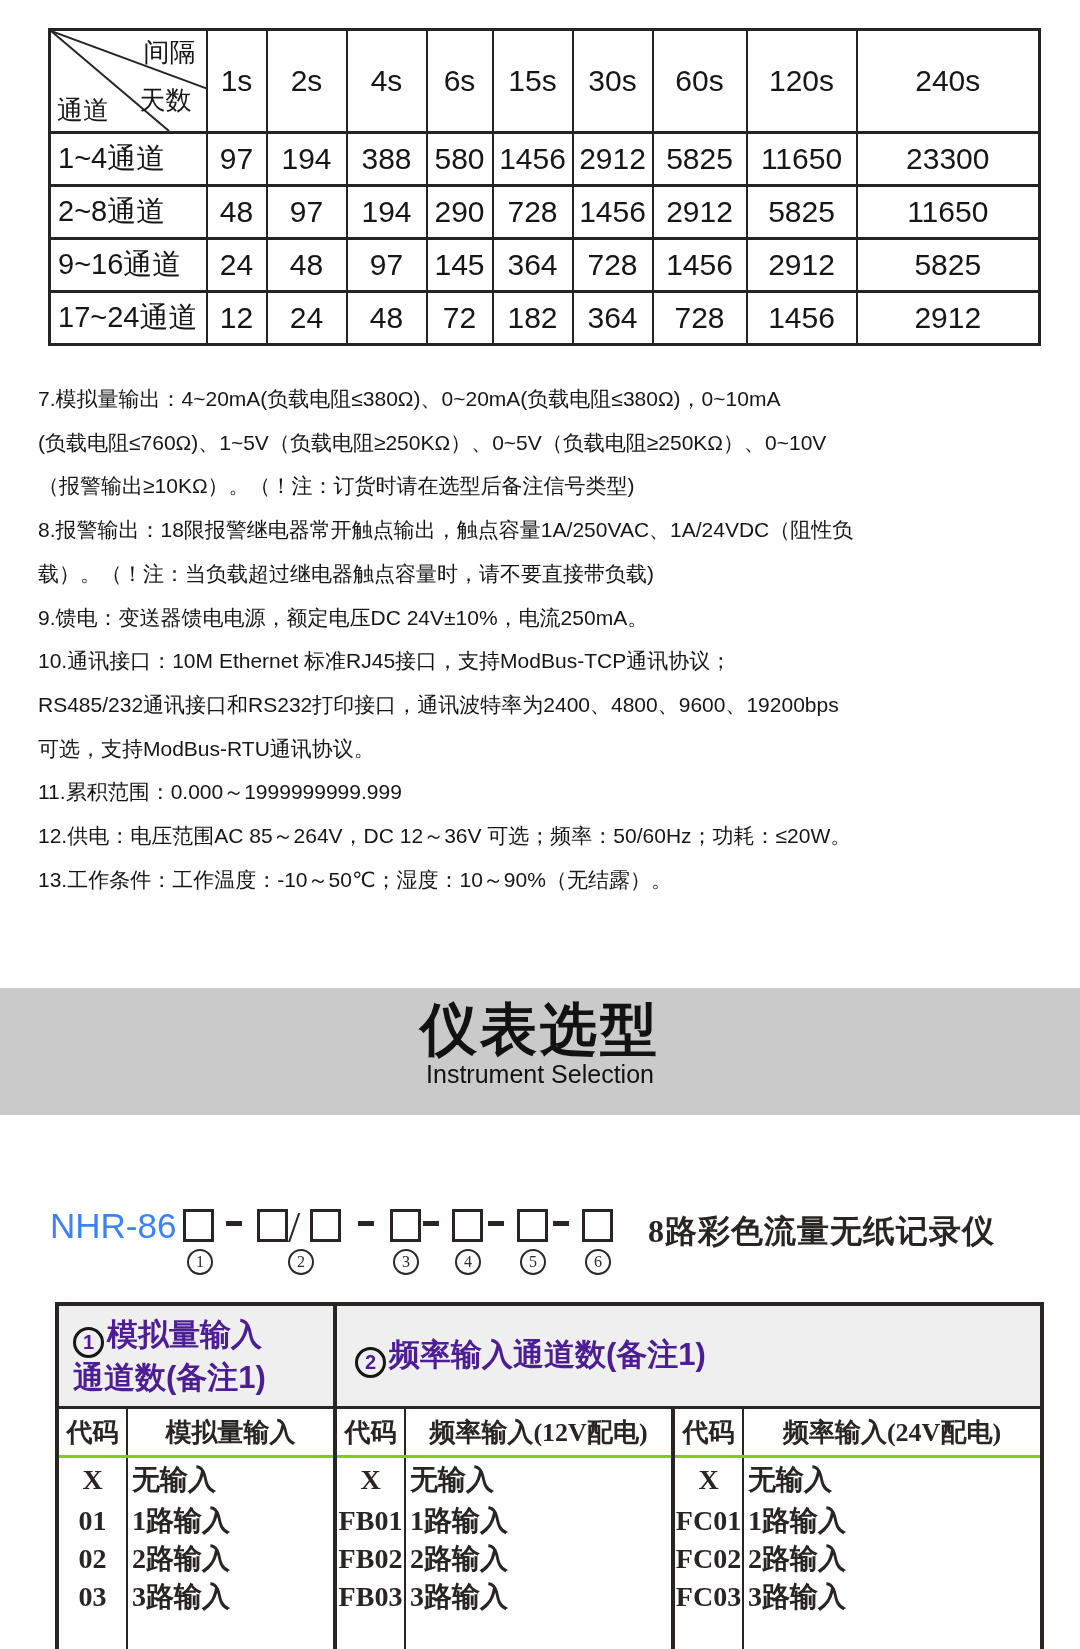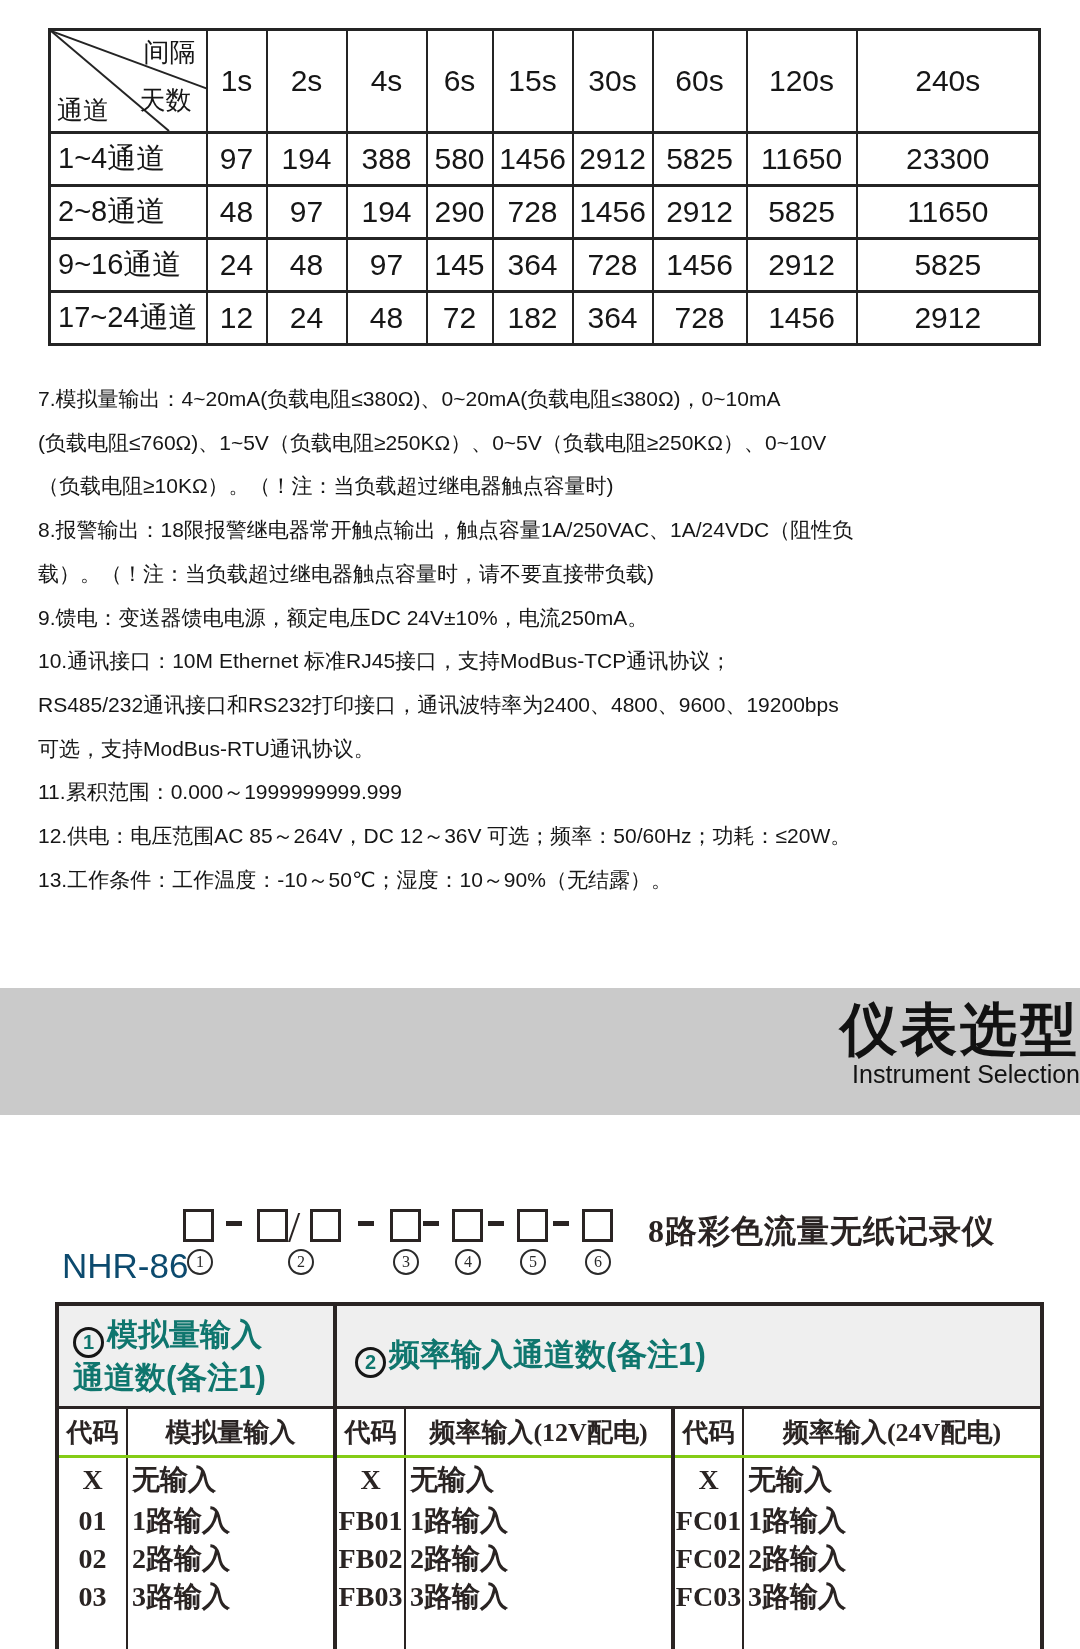--- a/index.html
+++ b/index.html
@@ -31,28 +31,28 @@
   .c-jiange{top:4px;right:10px;}
   .c-tianshu{top:52px;right:14px;}
   .c-tongdao{bottom:3px;left:6px;}
 
   
   #specs{position:absolute;left:38px;top:377px;width:1020px;
     font-size:21px;line-height:43.7px;white-space:nowrap;}
 
   
   .banner{position:absolute;left:0;top:988px;width:1080px;height:127px;
-    background:#cacaca;text-align:right;}
+    background:#cacaca;text-align:center;}
   .banner-title{font-size:57px;font-weight:700;letter-spacing:3px;
     line-height:62px;padding-top:10px;color:#121212;}
   .banner-sub{font-size:25px;line-height:28px;margin-top:0;color:#121212;}
 
   
-  .model-prefix{position:absolute;left:62px;top:1206px;font-size:35px;
-    letter-spacing:0px;color:#0c4a6e;margin-top:40px;}
+  .model-prefix{position:absolute;left:50px;top:1206px;font-size:35px;
+    letter-spacing:0px;color:#3b82f6;}
   .mbox{position:absolute;top:1209px;width:25px;height:27px;
     border:3px solid #2a2423;background:#fff;}
   .b1{left:183px}.b2{left:257px}.b3{left:310px}.b4{left:390px}
   .b5{left:452px}.b6{left:517px}.b7{left:582px}
   .mdash{position:absolute;top:1221px;width:16px;height:5px;background:#2a2423;}
   .d1{left:226px}.d2{left:358px}.d3{left:423px}.d4{left:488px}.d5{left:553px}
   .mslash{position:absolute;left:288px;top:1202px;font-size:44px;
     font-family:"Liberation Serif",serif;color:#2a2423;}
   .model-desc{position:absolute;left:648px;top:1210px;font-size:32px;
     font-family:"Liberation Serif","DejaVu Serif",serif;font-weight:700;
@@ -66,21 +66,21 @@
 
   
   .sel{position:absolute;left:55px;top:1302px;border-collapse:collapse;
     table-layout:fixed;border:4px solid #2a2423;
     font-family:"Liberation Serif","DejaVu Serif",serif;color:#2a2423;}
   .sel th,.sel td{padding:0;overflow:hidden;}
   .sel .group-row th{
     background:#efefef;height:100px;vertical-align:middle;text-align:left;
     border-bottom:3px solid #2a2423;
     font-family:"Liberation Sans","DejaVu Sans",sans-serif;
-    font-weight:700;font-size:31px;color:#0f766e;padding-left:14px;line-height:40px;
+    font-weight:700;font-size:31px;color:#4c1d95;padding-left:14px;line-height:40px;
   }
   .sel .group-row th.gmaj{border-left:4px solid #2a2423;padding-left:18px;}
   .hcircle{display:inline-block;width:25px;height:25px;border:3px solid #161616;
     border-radius:50%;text-align:center;font-size:20px;line-height:25px;
     font-weight:700;margin-right:3px;vertical-align:-4px;}
   .sel .subhead th{height:46px;font-size:26px;font-weight:700;
     border-bottom:3px solid #84cc16;text-align:center;white-space:nowrap;}
   .sel .min{border-left:2px solid #2a2423;}
   .sel .maj{border-left:4px solid #2a2423;}
   .sel tbody td{font-size:28px;font-weight:600;vertical-align:middle;white-space:nowrap;}
@@ -176,21 +176,21 @@
         <td>728</td>
         <td>1456</td>
         <td>2912</td>
       </tr>
     </tbody>
 </table>
 
 <div id="specs">
     <div class="spec-line">7.模拟量输出：4~20mA(负载电阻≤380Ω)、0~20mA(负载电阻≤380Ω)，0~10mA</div>
     <div class="spec-line">(负载电阻≤760Ω)、1~5V（负载电阻≥250KΩ）、0~5V（负载电阻≥250KΩ）、0~10V</div>
-    <div class="spec-line">（负载电阻≥10KΩ）。（！注：当负载超过继电器触点容量时)</div>
+    <div class="spec-line">（报警输出≥10KΩ）。（！注：订货时请在选型后备注信号类型)</div>
     <div class="spec-line">8.报警输出：18限报警继电器常开触点输出，触点容量1A/250VAC、1A/24VDC（阻性负</div>
     <div class="spec-line">载）。（！注：当负载超过继电器触点容量时，请不要直接带负载)</div>
     <div class="spec-line">9.馈电：变送器馈电电源，额定电压DC 24V±10%，电流250mA。</div>
     <div class="spec-line">10.通讯接口：10M  Ethernet 标准RJ45接口，支持ModBus-TCP通讯协议；</div>
     <div class="spec-line">RS485/232通讯接口和RS232打印接口，通讯波特率为2400、4800、9600、19200bps</div>
     <div class="spec-line">可选，支持ModBus-RTU通讯协议。</div>
     <div class="spec-line">11.累积范围：0.000～1999999999.999</div>
     <div class="spec-line">12.供电：电压范围AC 85～264V，DC 12～36V 可选；频率：50/60Hz；功耗：≤20W。</div>
     <div class="spec-line">13.工作条件：工作温度：-10～50℃；湿度：10～90%（无结露）。</div>
   </div>

